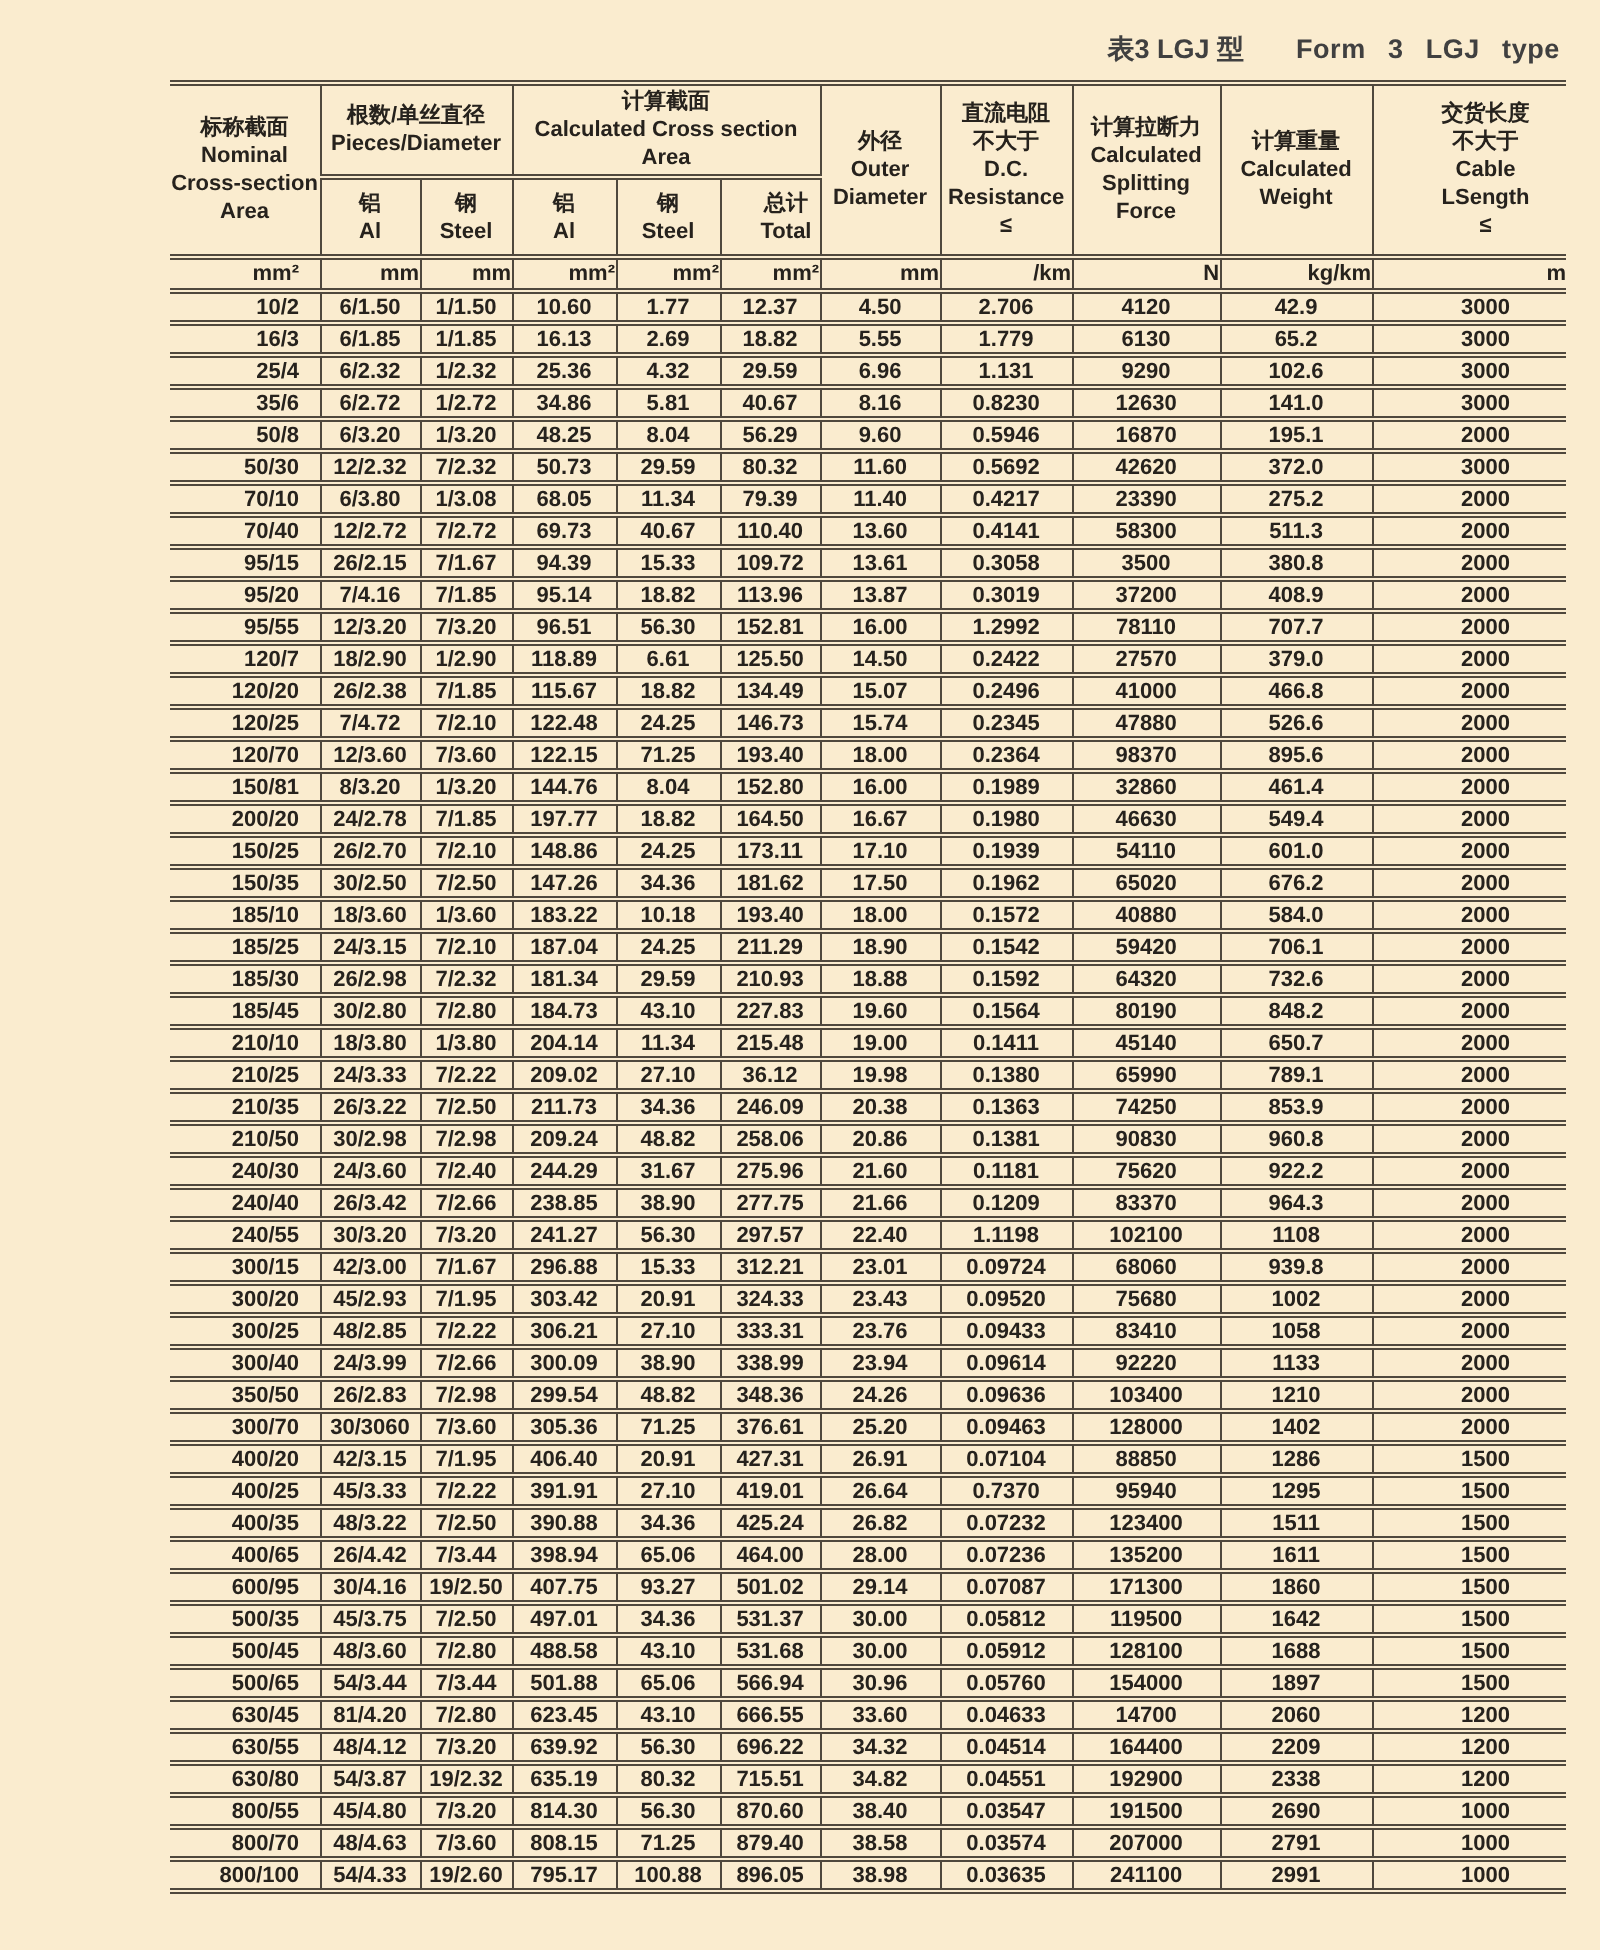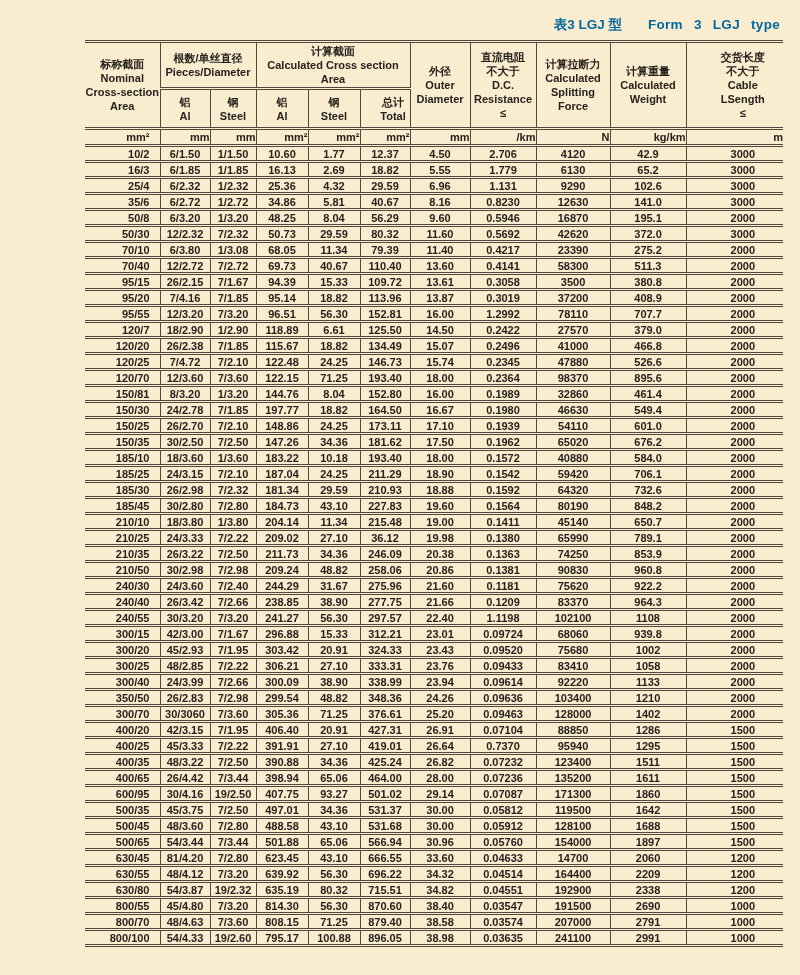--- a/index.html
+++ b/index.html
@@ -9,21 +9,21 @@
     font-family:"Liberation Sans", sans-serif;
     position:relative;
     overflow:hidden;
     color:#26221d;
   }
   .page-title {
     position:absolute;
     top:16px; right:20px;
     font-weight:bold;
     font-size:13.5px;
-    color:#0369a1;
+    color:#404040;
     white-space:nowrap;
   }
   .page-title .en { margin-left:26px; word-spacing:7px; letter-spacing:.3px; }
 
   table.spec {
     position:absolute;
     left:85px; top:40px;
     width:698px;
     border-collapse:collapse;
     table-layout:fixed;
@@ -349,21 +349,21 @@
         <td>144.76</td>
         <td>8.04</td>
         <td>152.80</td>
         <td>16.00</td>
         <td>0.1989</td>
         <td>32860</td>
         <td>461.4</td>
         <td>2000</td>
       </tr>
       <tr>
-        <td>150/30</td>
+        <td>200/20</td>
         <td>24/2.78</td>
         <td>7/1.85</td>
         <td>197.77</td>
         <td>18.82</td>
         <td>164.50</td>
         <td>16.67</td>
         <td>0.1980</td>
         <td>46630</td>
         <td>549.4</td>
         <td>2000</td>

